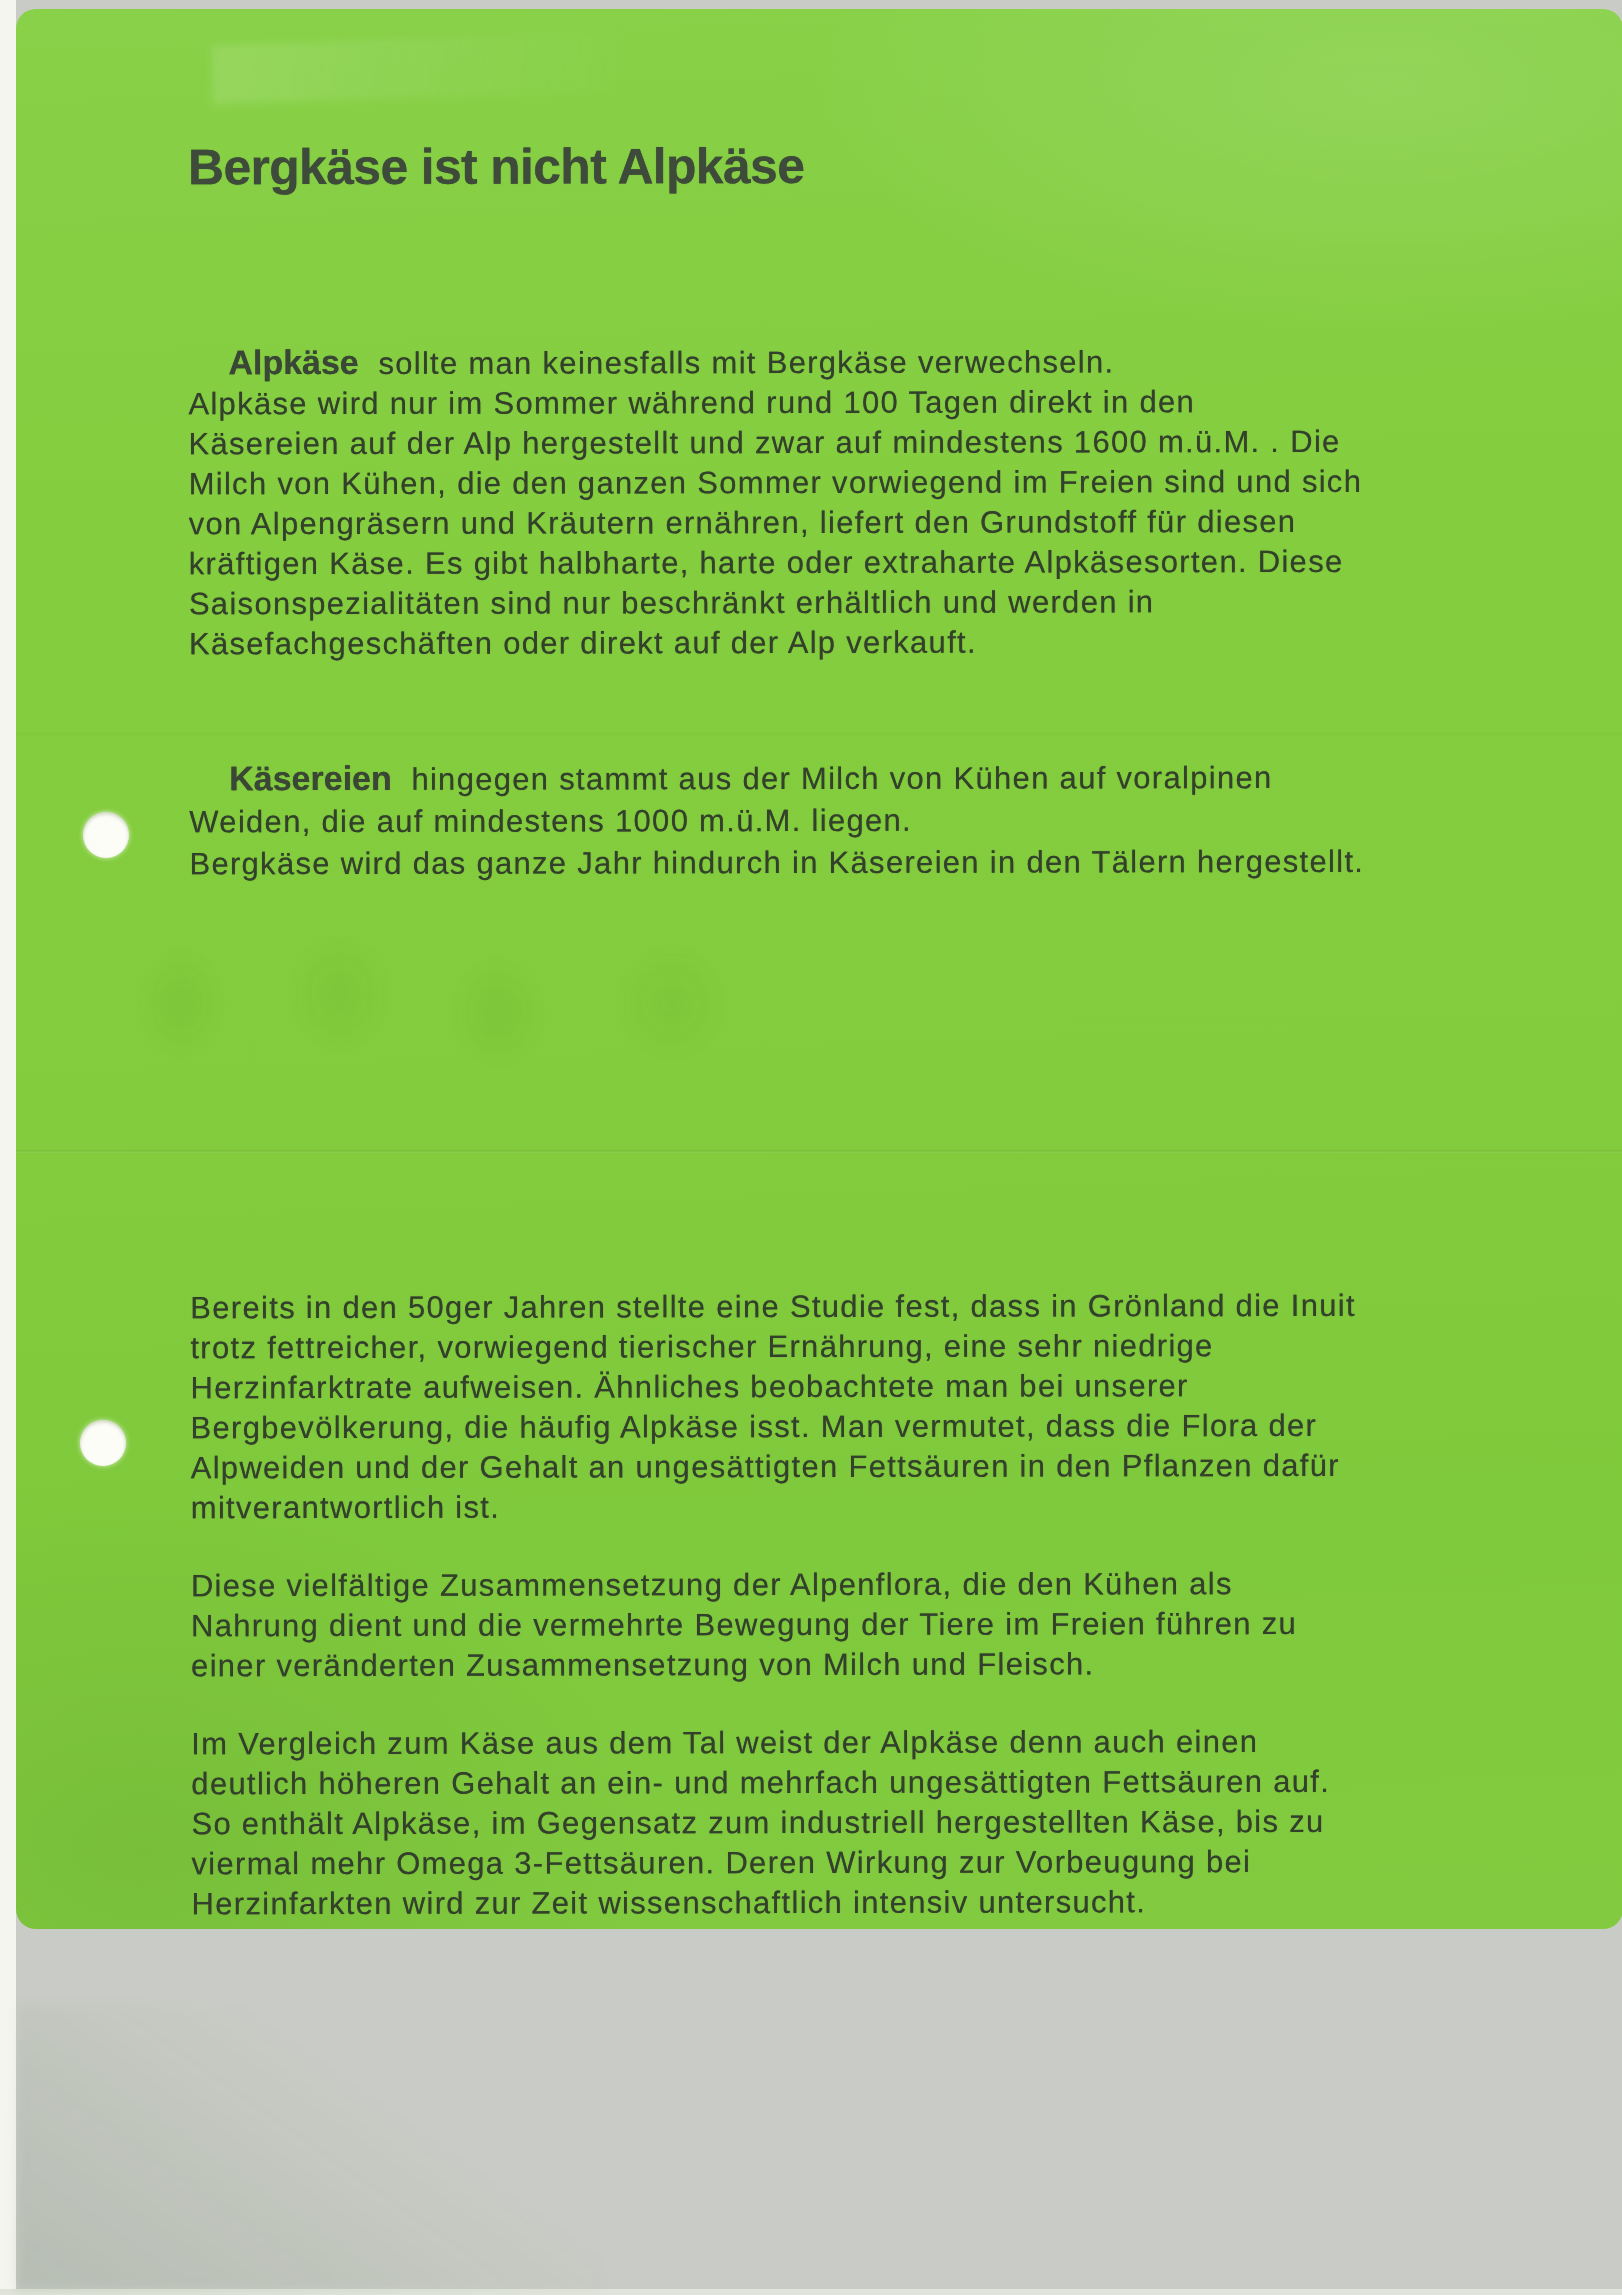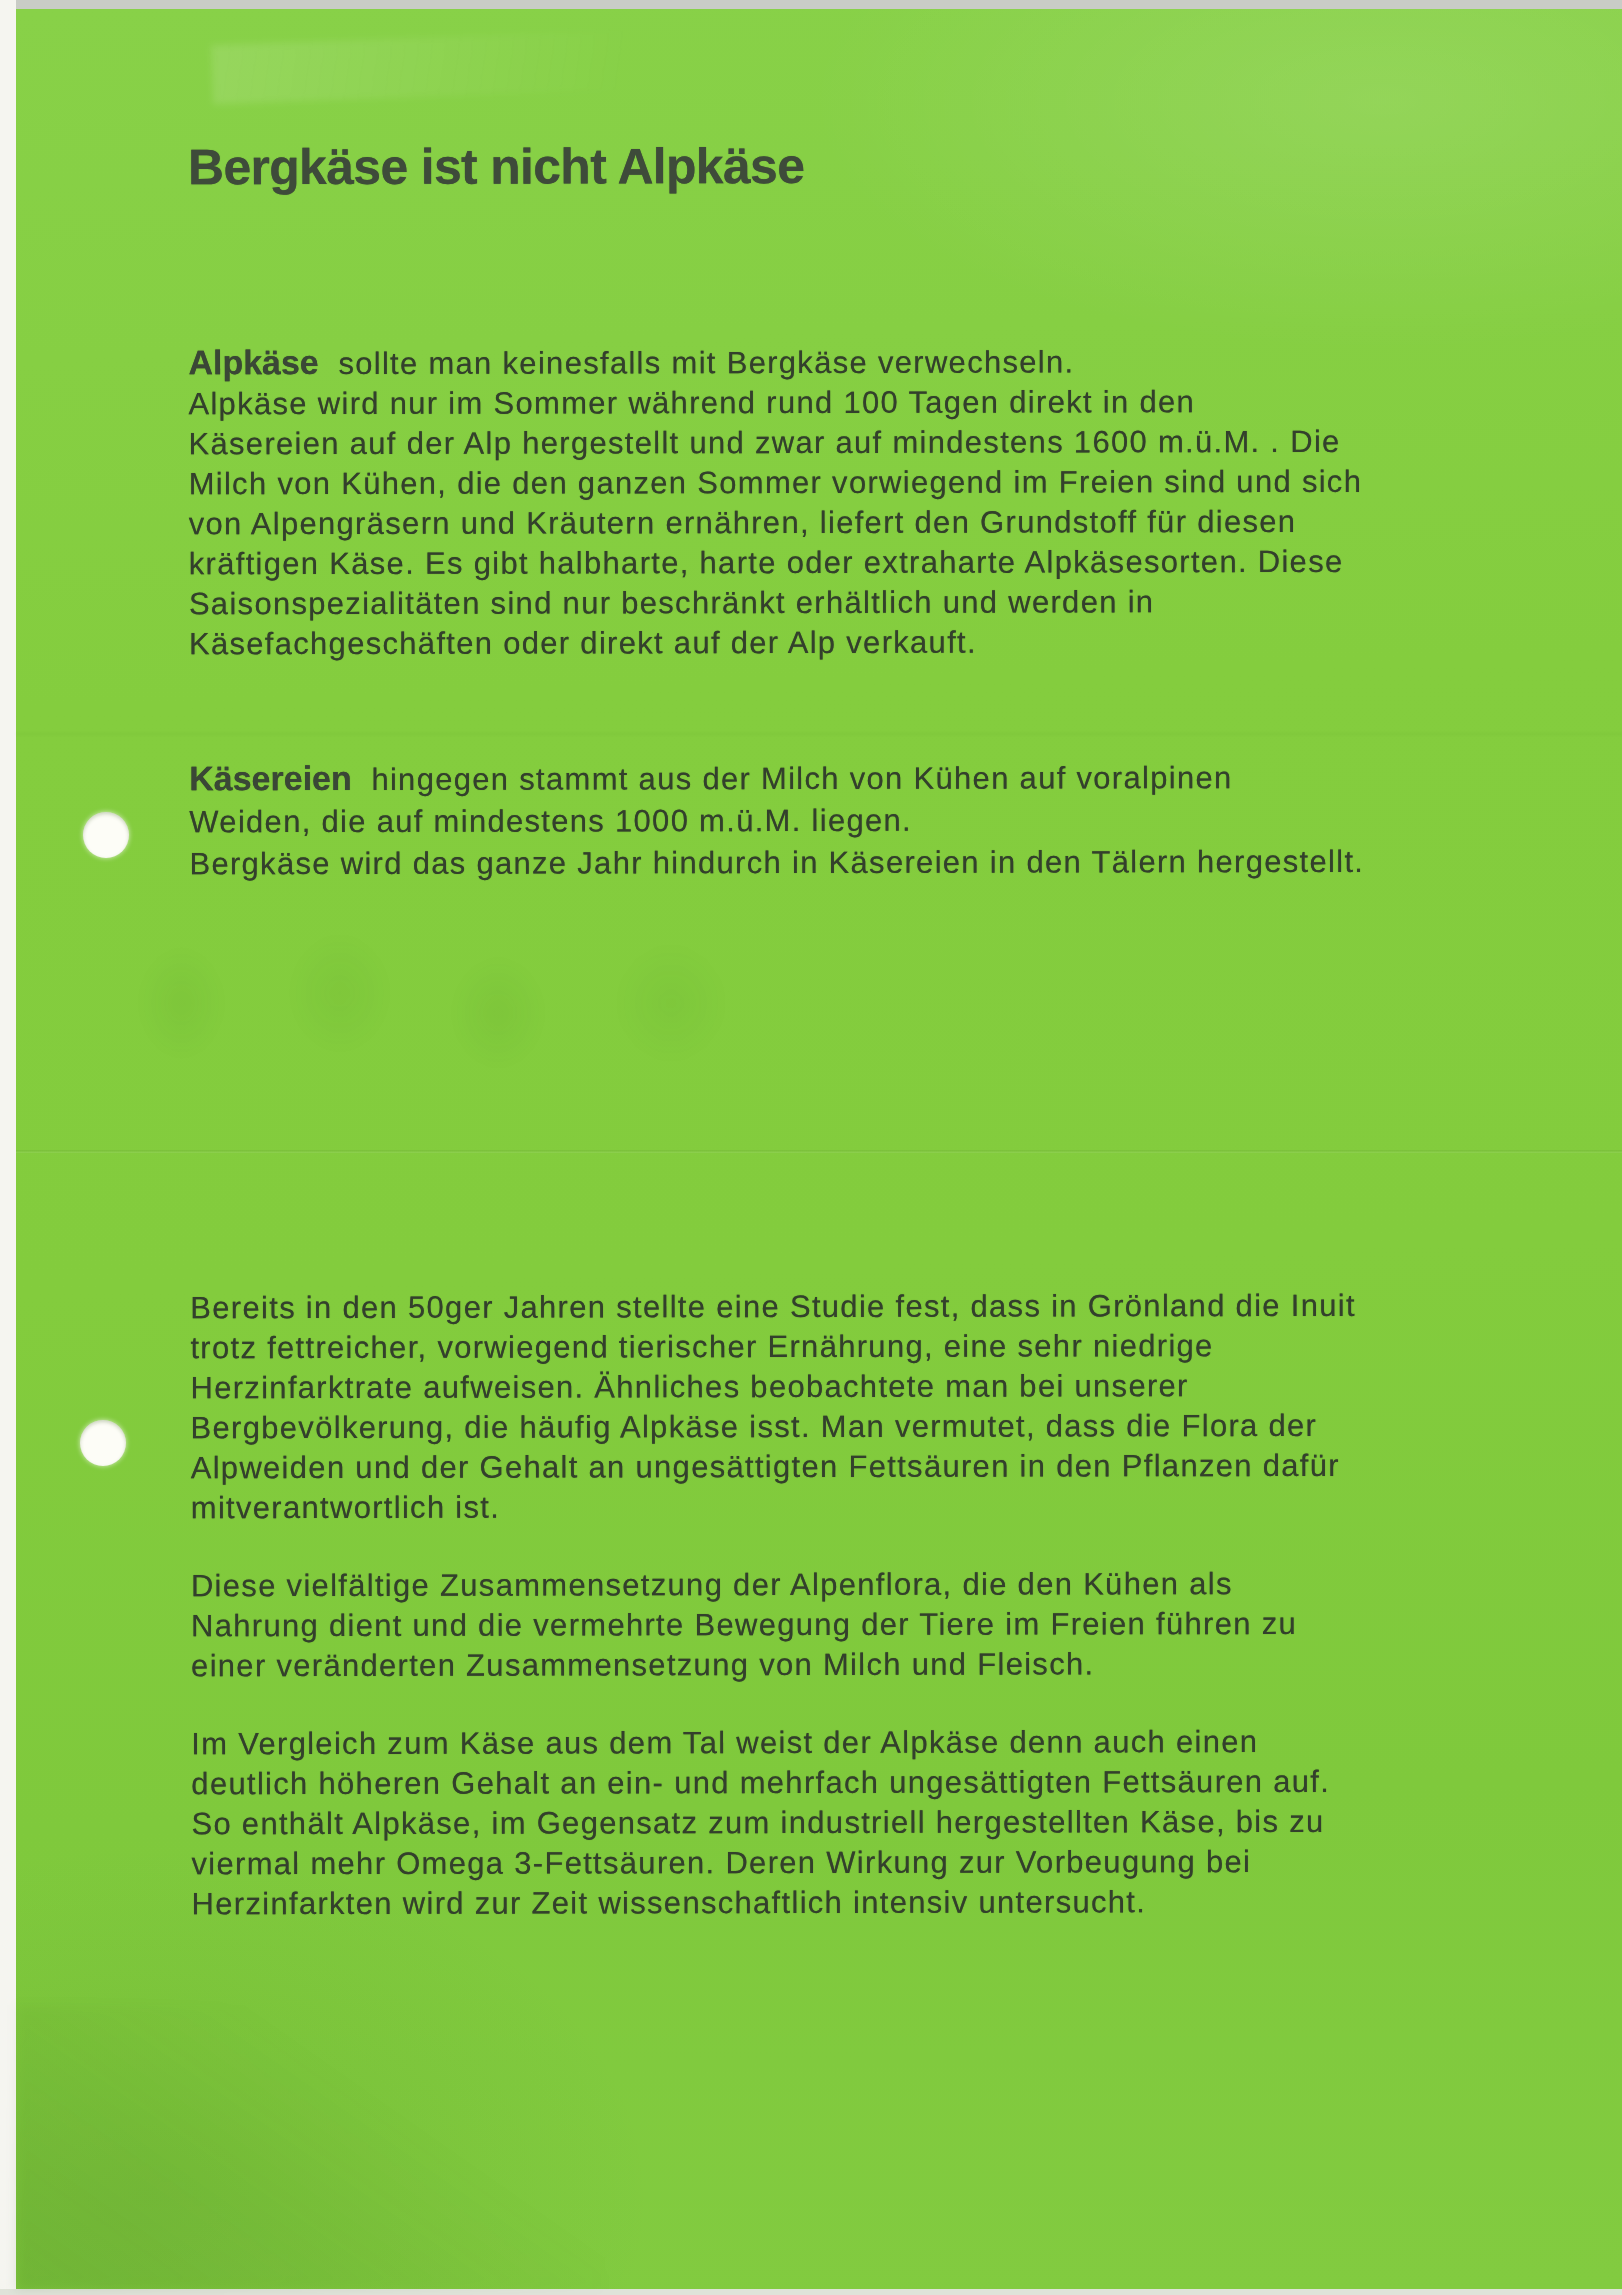--- a/index.html
+++ b/index.html
@@ -11,25 +11,26 @@
     position:relative;
   }
   .scan{
     position:absolute;left:0;top:0;width:1623px;height:2295px;
     background:#c9ccc6;
   }
   
   .margin-left{position:absolute;left:0;top:0;width:15.7px;height:2295px;background:#f5f5f0;}
   .margin-bottom{position:absolute;left:0;bottom:0;width:1623px;height:5.9px;background:#dfe3d9;}
   .paper{
-    position:absolute;left:15.7px;top:9.2px;width:1607px;height:2280px;
+    position:absolute;left:15.7px;top:9.2px;width:1607px;height:1920px;
     background:
       radial-gradient(851px 589px at 8% 96%, rgba(40,90,10,0.10), rgba(40,90,10,0) 60%),
       radial-gradient(1047px 458px at 85% 4%, rgba(255,255,255,0.10), rgba(255,255,255,0) 55%),
       linear-gradient(178deg, #88d148 0%, #84cd3e 30%, #83cc3d 55%, #7fc93c 78%, #82cb40 100%);
+    border-radius: 20px;
   }
   
   .crease-main{
     position:absolute;left:0;top:1141px;width:1607px;height:3.3px;
     background:linear-gradient(180deg, rgba(30,70,10,0.10), rgba(255,255,255,0.10));
     filter:blur(0.7px);
   }
   .crease-soft{
     position:absolute;left:0;top:724px;width:1607px;height:2px;
     background:rgba(30,70,10,0.04);
@@ -87,20 +88,21 @@
   .sec1{top:332px;}
   .sec2{top:747px;line-height:42px;}
   .sec3{top:1278px;}
   .sec4{top:1556px;}
   .sec5{top:1714px;}
   .lead-line{white-space:nowrap;}
   .lead{
     font-weight:bold;font-size:34px;letter-spacing:0;
     color:#3a4736;margin-right:19.6px;
     text-shadow:0 0 0.7px rgba(40,52,32,0.8);
+    margin-left:40px;
   }
   .tline{white-space:nowrap;}
 </style>
 </head>
 <body>
 
 <div class="scan">
   <div class="margin-left"></div>
   <div class="margin-bottom"></div>
 

